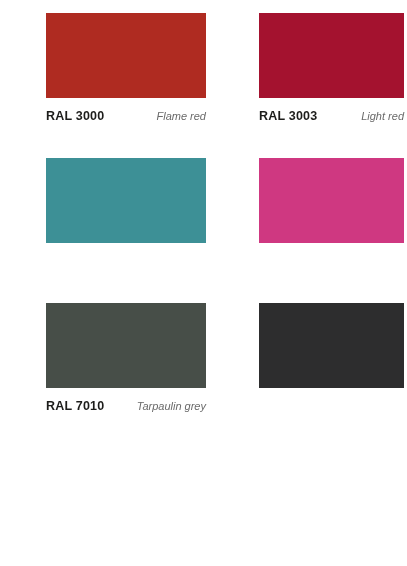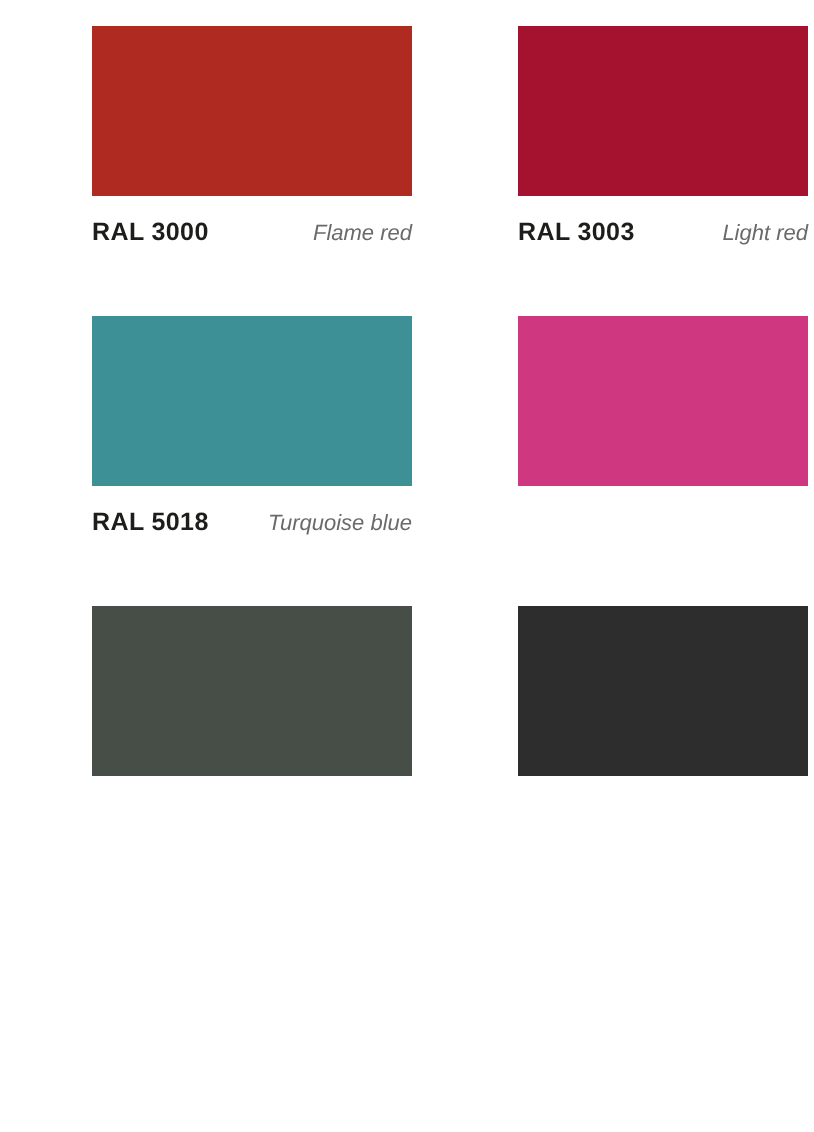--- a/index.html
+++ b/index.html
@@ -77,33 +77,33 @@
   <div class="swatch-cell col-right">
     <div class="swatch-chip" style="background-color: rgb(164, 18, 47);"></div>
     <div class="swatch-labels">
       <span class="swatch-code">RAL 3003</span>
       <span class="swatch-name">Light red</span>
     </div>
   </div>
 
   <div class="swatch-cell col-left">
     <div class="swatch-chip" style="background-color: rgb(61, 144, 150);"></div>
-    <div class="swatch-labels">
-      <span class="swatch-code">RAL 5018</span>
-      <span class="swatch-name">Turquoise blue</span>
-    </div>
   </div>
 
 
 
   <div class="swatch-cell col-right">
     <div class="swatch-chip" style="background-color: rgb(207, 56, 129);"></div>
   </div>
 
   <div class="swatch-cell col-left">
     <div class="swatch-chip" style="background-color: rgb(71, 78, 72);"></div>
+    <div class="swatch-labels">
+      <span class="swatch-code">RAL 7010</span>
+      <span class="swatch-name">Tarpaulin grey</span>
+    </div>
   </div>
 
   <div class="swatch-cell col-right">
     <div class="swatch-chip" style="background-color: rgb(45, 45, 46);"></div>
   </div>
 
 </div>
 
 </body></html>

